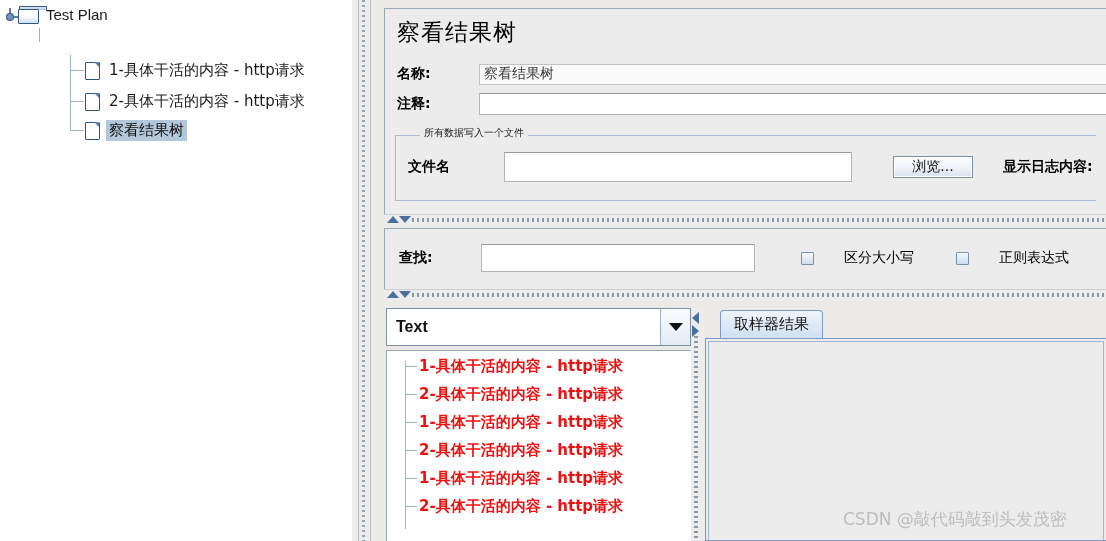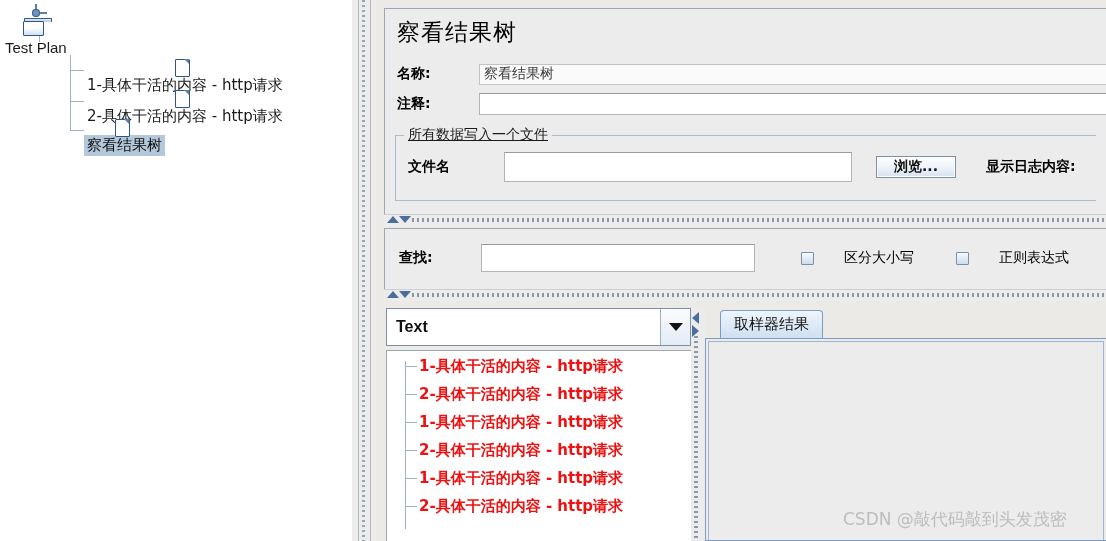--- a/index.html
+++ b/index.html
@@ -9,21 +9,21 @@
     background: #ffffff;
     font-family: "Liberation Sans", "DejaVu Sans", sans-serif;
   }
   #root { position: relative; width: 1106px; height: 541px; background: #ffffff; }
 
   
   #tree-panel {
     position: absolute; left: 0; top: 0; width: 352px; height: 541px;
     background: #ffffff; overflow: hidden;
   }
-  .tree-row { position: absolute; display: flex; align-items: center; height: 24px; white-space: nowrap; flex-direction: column; }
+  .tree-row { position: absolute; display: flex; align-items: center; height: 24px; white-space: nowrap; }
   .tree-label { font-size: 15px; color: #1a1a1a; padding: 1px 3px; }
   .tree-label.zh { font-family: "DejaVu Sans", sans-serif; font-size: 15px; }
   .tree-label.sel { background: #b4c8dc; color: #101010; }
   .tree-label.gray { color: #4a4a4a; }
 
   
   .knob { position: relative; width: 16px; height: 16px; flex: 0 0 16px; }
   .knob::before { 
     content: ""; position: absolute; left: 7px; top: 2px; width: 2px; height: 7px; background: #5b7fa6;
   }
@@ -107,22 +107,22 @@
     height: 21px; font-family: "DejaVu Sans", sans-serif; font-size: 14px;
     color: #3a3a3a; padding: 0 4px; display: flex; align-items: center;
     box-sizing: border-box; overflow: hidden; white-space: nowrap;
   }
 
   
   .group {
     position: absolute; border: 1px solid #a9bdd2; background: #ececec;
   }
   .group > .legend {
-    position: absolute; top: -10px; left: 8px; background: #ececec; padding: 0 4px;
-    font-family: "DejaVu Sans", sans-serif; font-size: 14px; color: #1a1a1a; text-decoration: underline;
+    position: absolute; top: -10px; left: 24px; background: #ececec; padding: 0 4px;
+    font-family: "DejaVu Sans", sans-serif; font-size: 10px; color: #1a1a1a;
   }
 
   .btn {
     background: linear-gradient(#fdfdfd 0%, #f1f5fa 45%, #d7e2ef 100%);
     border: 1px solid #7d90a6;
     box-shadow: inset 0 0 0 1px #ffffff;
     font-family: "DejaVu Sans", sans-serif; font-size: 14px; color: #111;
     display: flex; align-items: center; justify-content: center;
     box-sizing: border-box; cursor: default;
   }
@@ -283,21 +283,21 @@
         <span class="field-label" style="width:60px;">注释:</span>
         <div class="text-input" style="width:650px; height:22px;"></div>
       </div>
 
       <div class="group" style="left:10px; top:126px; width:700px; height:64px; border-right:none;">
         <span class="legend">所有数据写入一个文件</span>
 
         <div class="row" style="position:absolute; left:12px; top:16px; height:30px;">
           <span class="field-label" style="width:72px;">文件名</span>
           <div class="text-input" style="width:348px; height:30px;"></div>
-          <div class="btn" style="width:80px; height:22px; font-weight:bold;">浏览...</div>
+          <div class="btn" style="width:80px; height:22px; margin-left:17px;">浏览...</div>
           <span class="cb-label" style="font-weight:bold;">显示日志内容:</span>
           <span class="cbox" style="margin-left:12px;"></span>
           <span class="cb-label">仅</span>
         </div>
       </div>
     </div>
 
     <div class="hsplit" style="left:8px; top:214px; width:722px;">
       <div class="line-top"></div>
       <span class="ar up"></span>

